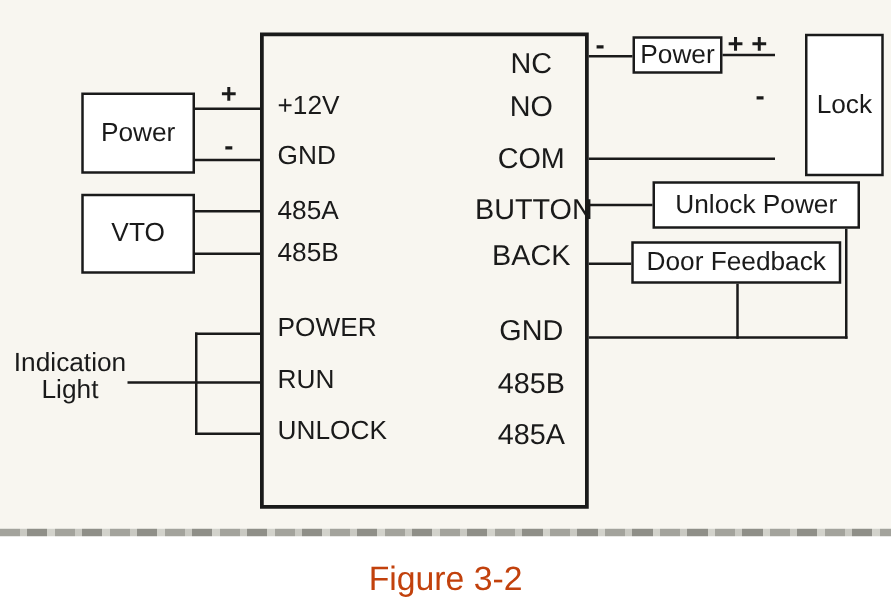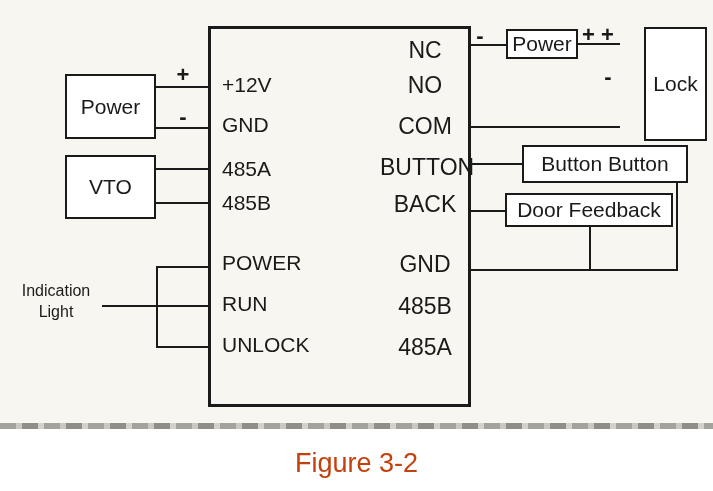--- a/index.html
+++ b/index.html
@@ -55,21 +55,21 @@
   .hw{position:absolute;height:2px;background:#1a1a1a;}
   .vw{position:absolute;width:2px;background:#1a1a1a;}
   .sign{
     position:absolute;
     font-size:22px;line-height:22px;font-weight:bold;
     text-align:center;
     white-space:nowrap;
   }
   .free-label{
     position:absolute;
-    font-size:16px;line-height:21px;
+    font-size:21px;line-height:21px;
     text-align:center;
   }
   .caption{
     position:absolute;left:0;top:448px;width:713px;
     text-align:center;
     font-size:27px;line-height:30px;
     color:#c2410c;
   }
 </style>
 </head>
@@ -104,21 +104,21 @@
     <div class="dev" style="left:65px;top:155px;width:91px;height:64px">
         <span>VTO</span>
       </div>
     <div class="dev" style="left:506px;top:29px;width:72px;height:30px">
         <span>Power</span>
       </div>
     <div class="dev" style="left:644px;top:27px;width:63px;height:114px">
         <span>Lock</span>
       </div>
     <div class="dev" style="left:522px;top:145px;width:166px;height:38px">
-        <span>Button Button</span>
+        <span>Unlock Power</span>
       </div>
     <div class="dev" style="left:505px;top:193px;width:168px;height:34px">
         <span>Door Feedback</span>
       </div>
 
     <div class="free-label" style="left:6px;top:280px;width:100px">
       <div>Indication</div>
       <div>Light</div>
     </div>
 

